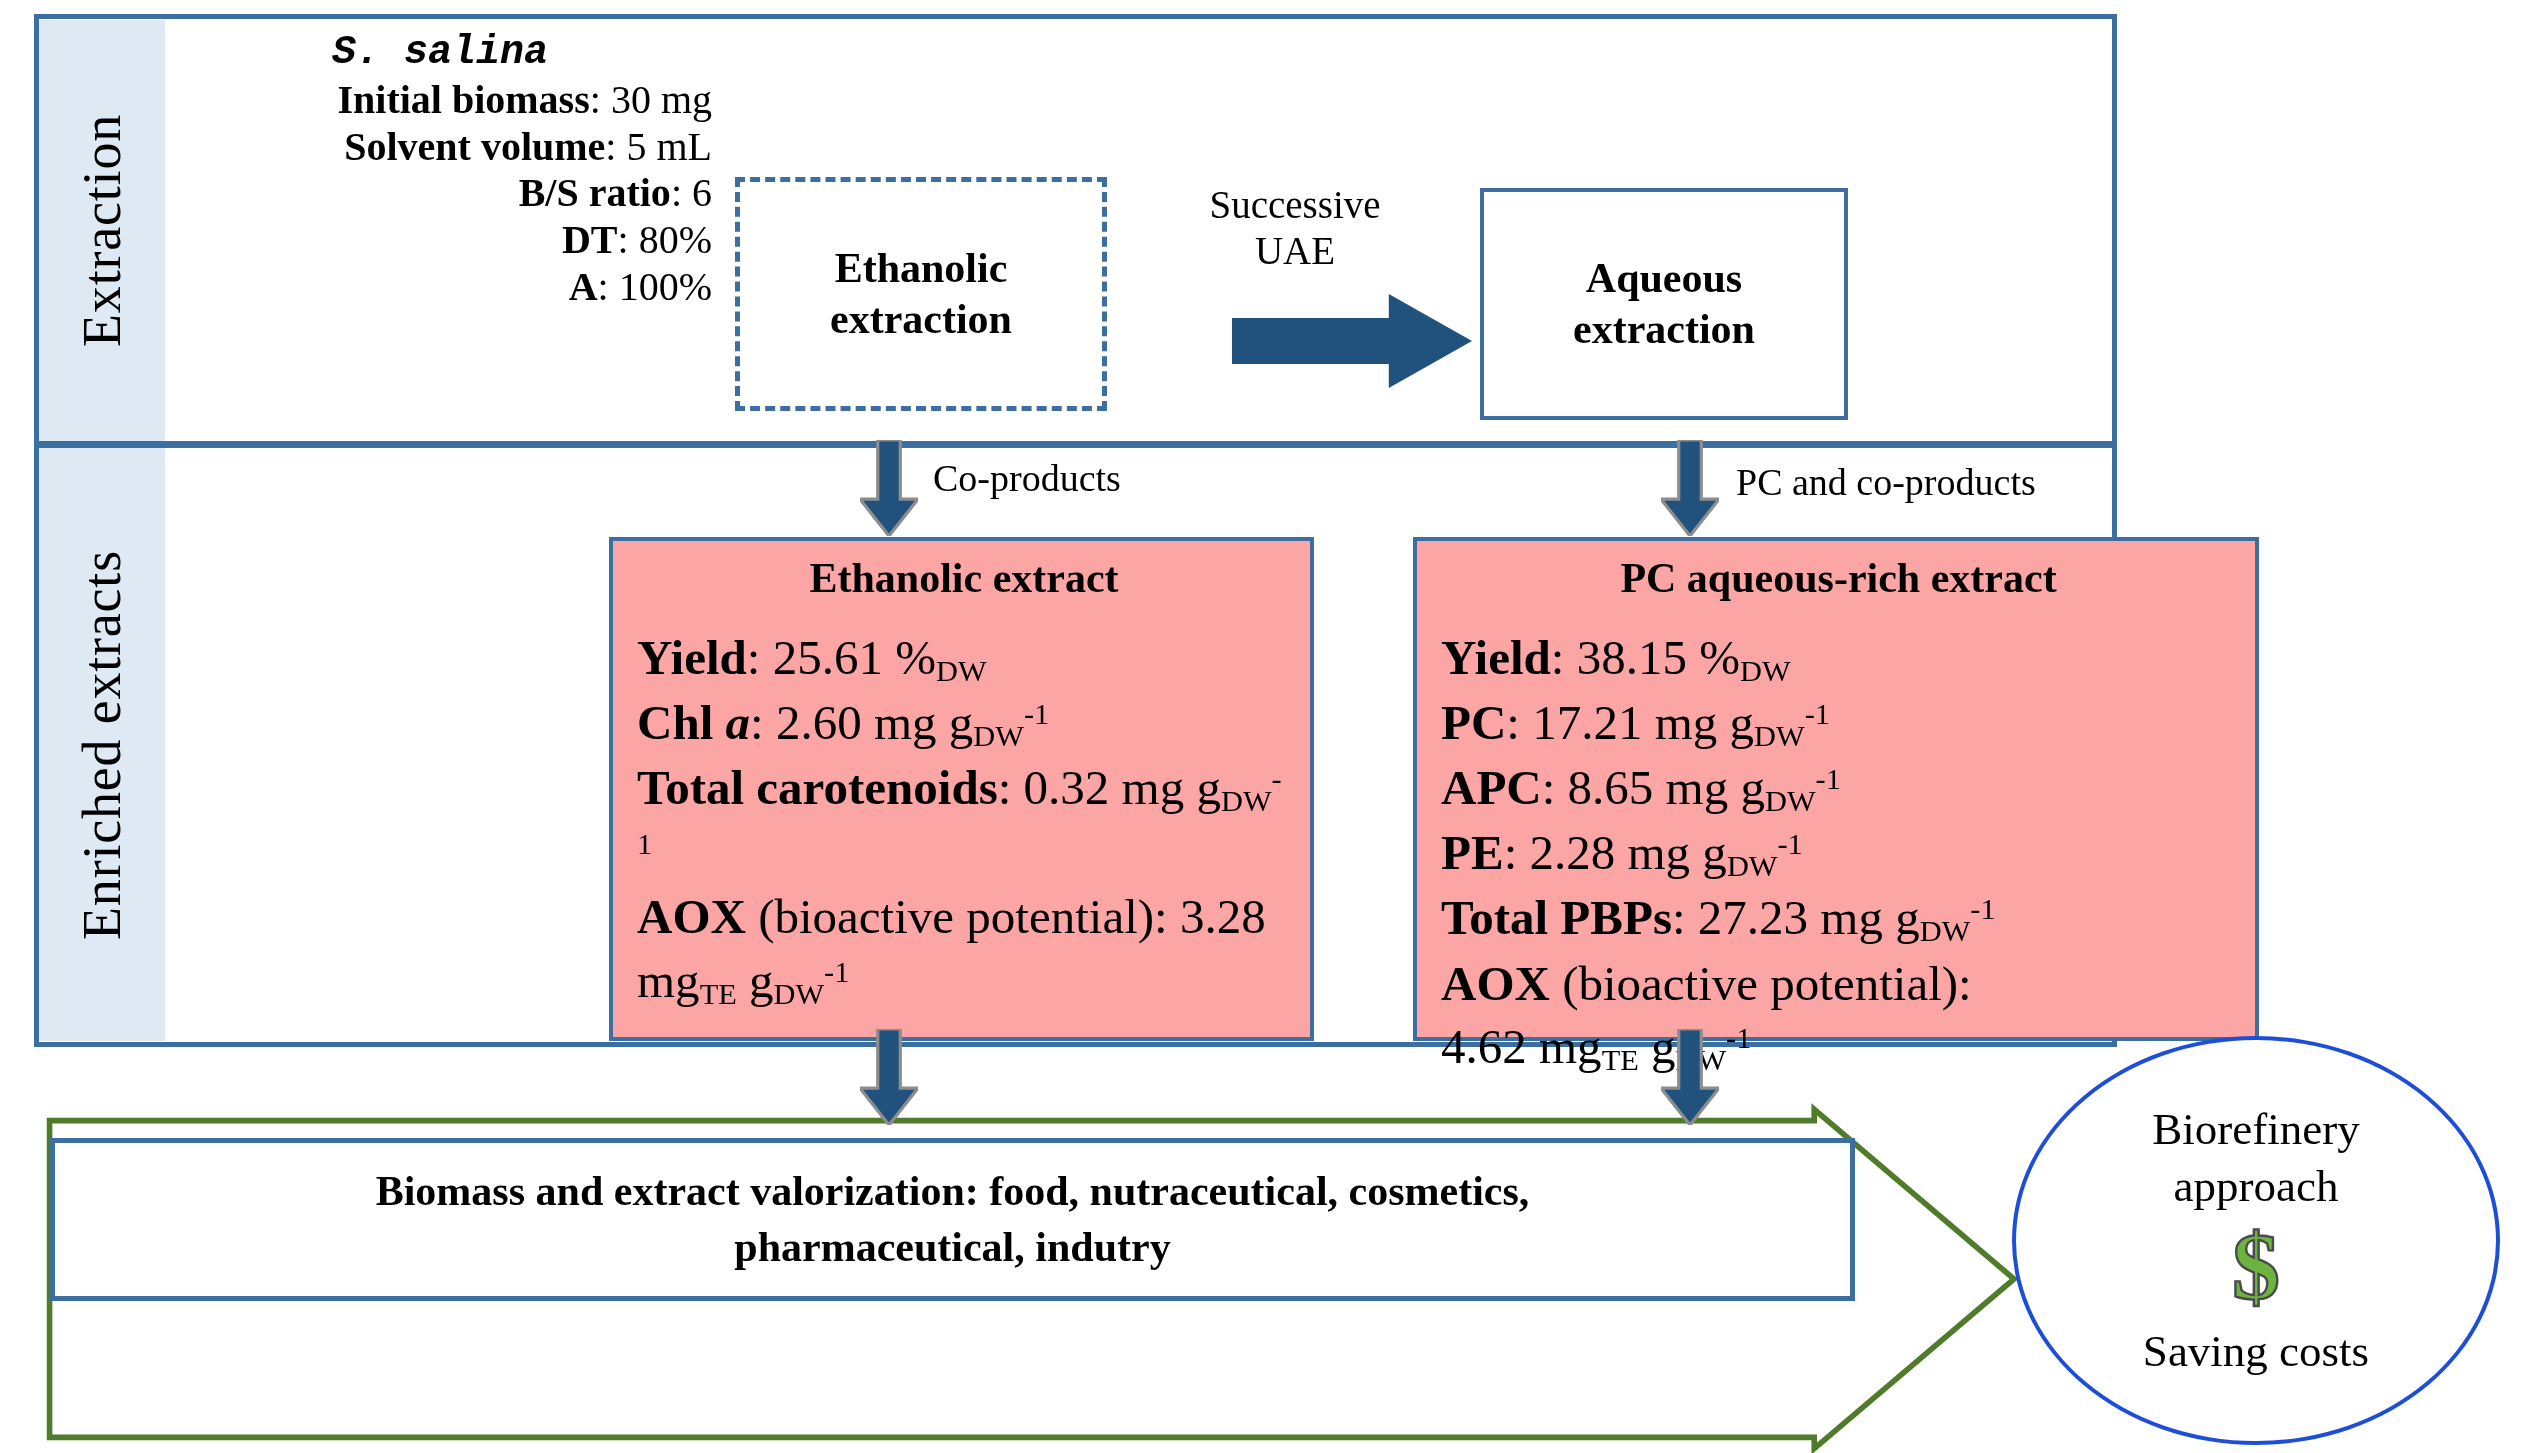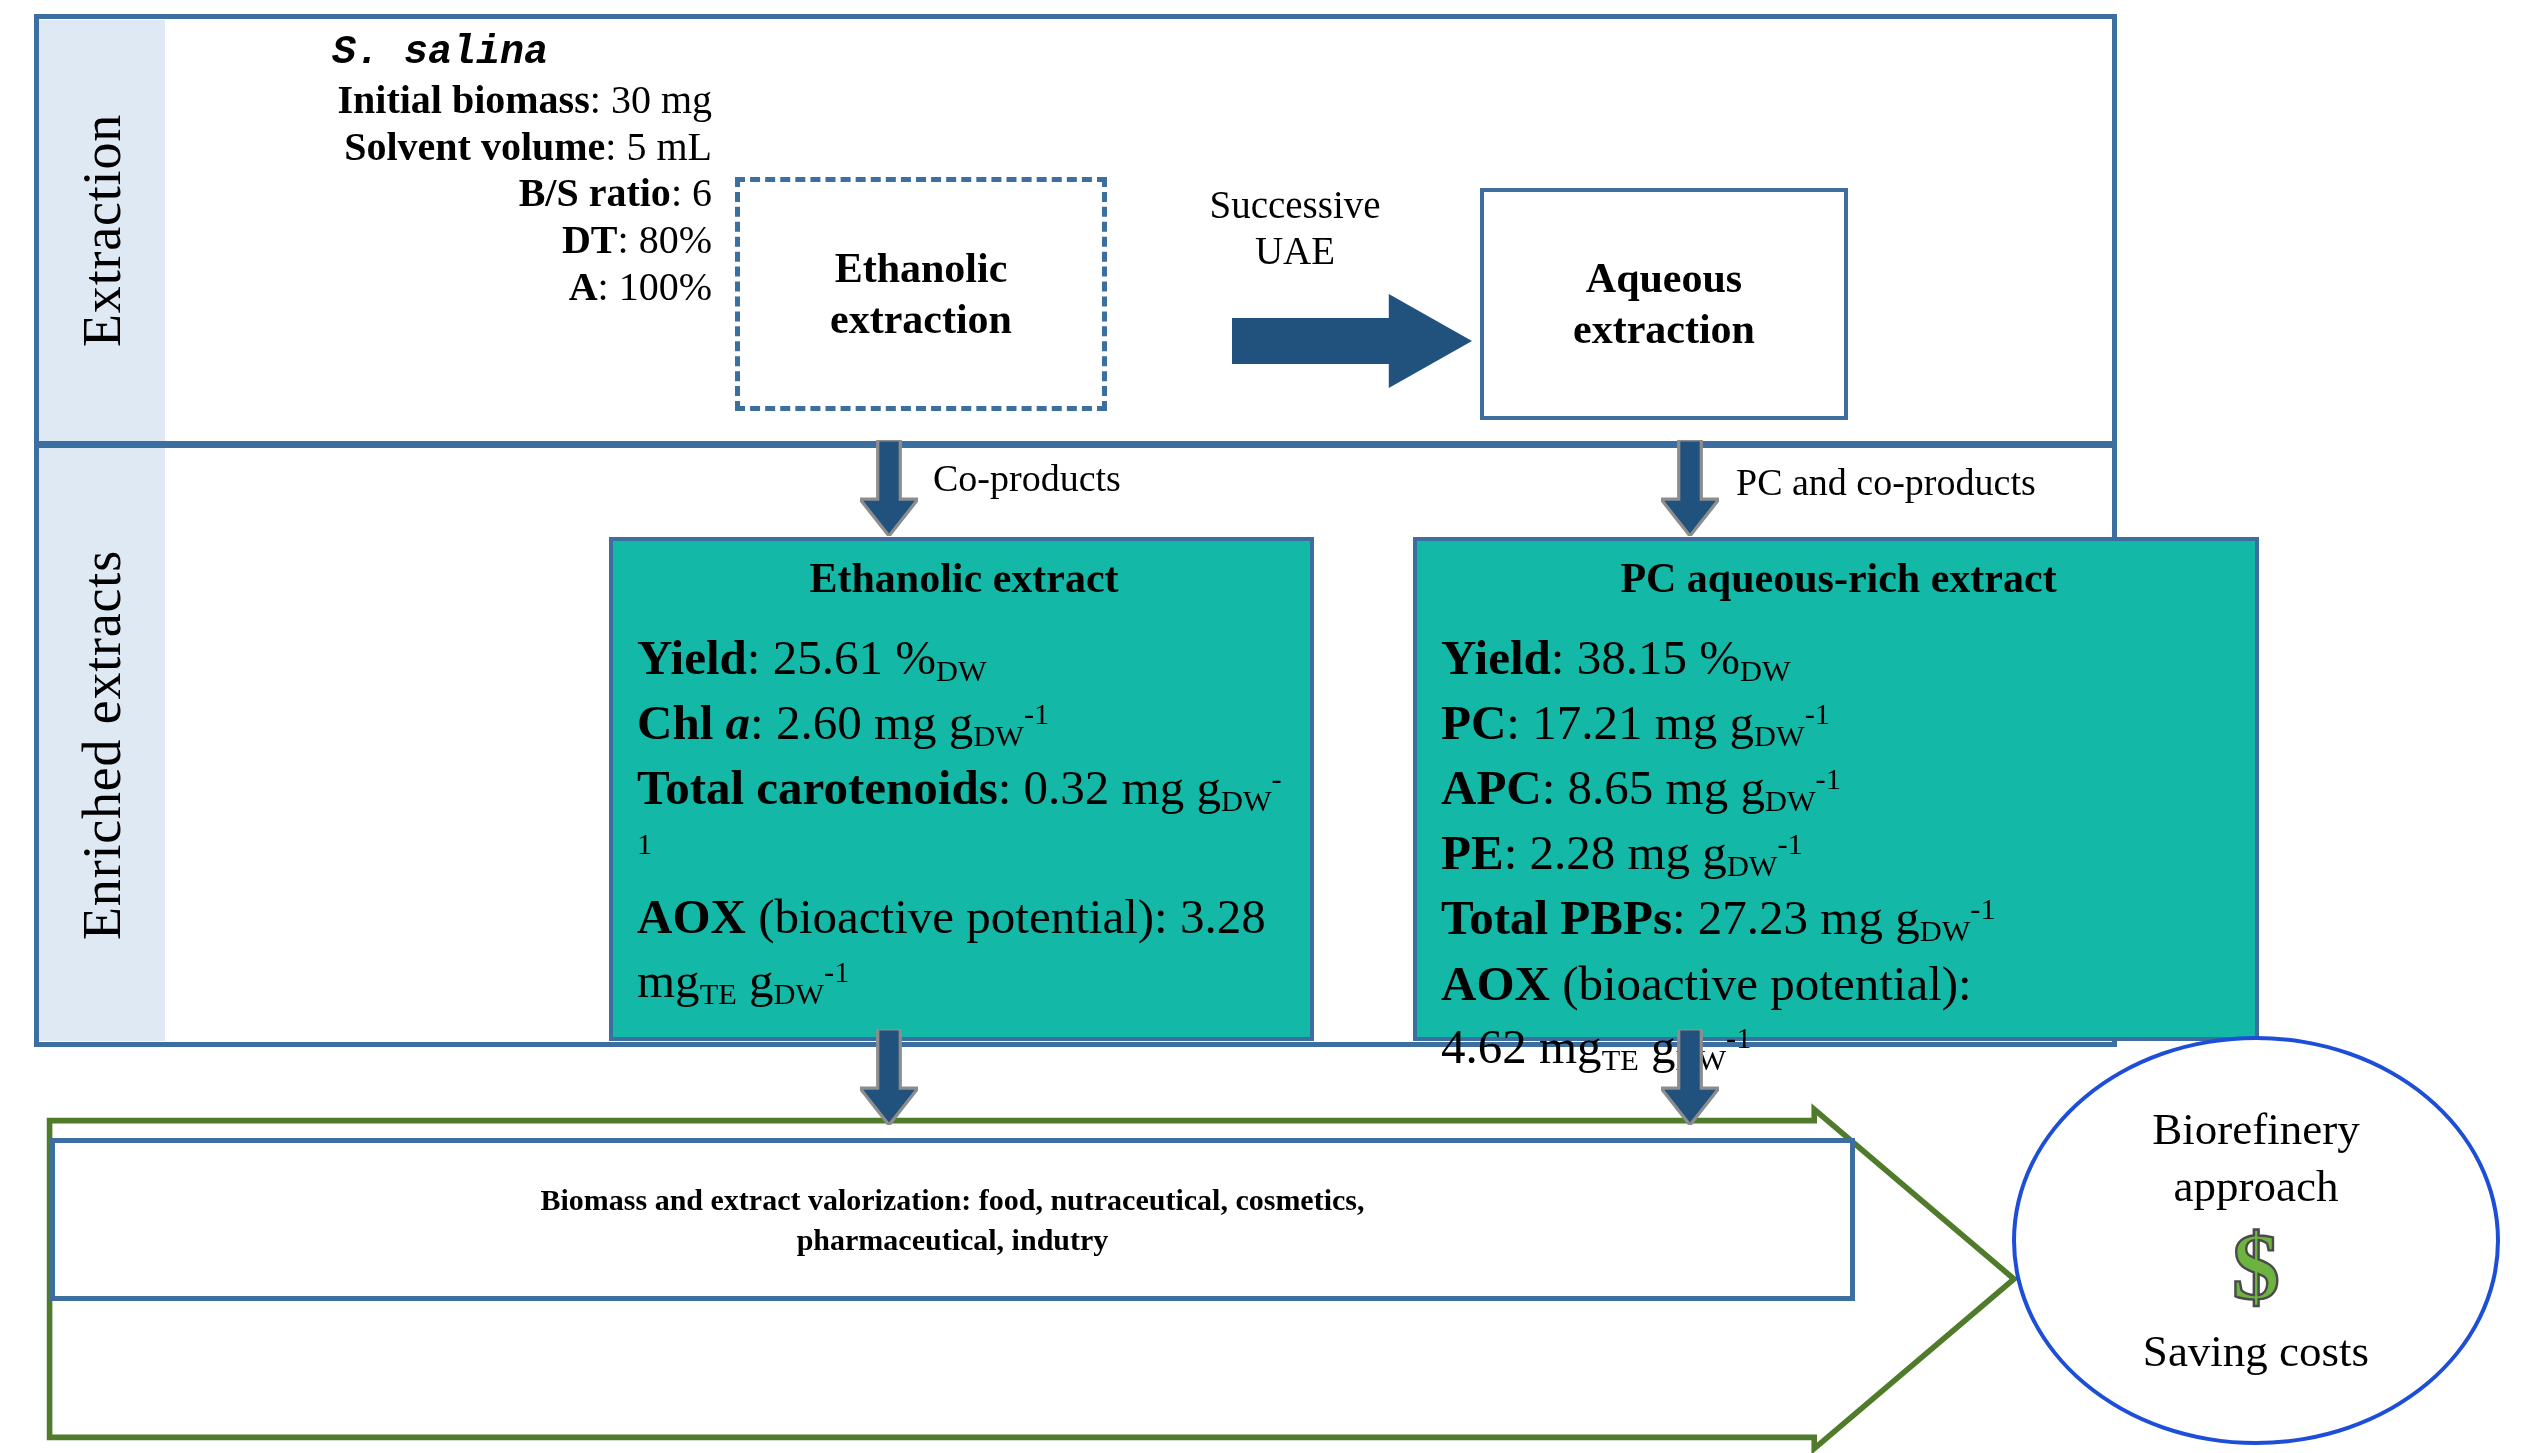--- a/index.html
+++ b/index.html
@@ -150,21 +150,21 @@
     position: absolute;
     font-size: 38px;
     white-space: nowrap;
   }
 
   
   .extract-box {
     position: absolute;
     border: 4.8px solid #3C6E9F;
     box-sizing: border-box;
-    background: #14b8a6;
+    background: #fca5a5;
     padding: 12.8px 19px 8px 24px;
   }
   .extract-title {
     text-align: center;
     font-weight: bold;
     font-size: 42px;
     margin-bottom: 24px;
   }
   .extract-lines {
     font-size: 49px;
@@ -202,21 +202,21 @@
     border: 5.6px solid #3C6E9F;
     box-sizing: border-box;
     background: #fff;
     display: flex;
     align-items: center;
     justify-content: center;
   }
   #valorization-text {
     text-align: center;
     font-weight: bold;
-    font-size: 30px;
+    font-size: 42px;
     line-height: 1.32;
     padding: 0 32px;
   }
 
   
   #biorefinery-circle {
     position: absolute;
     left: 2012px;
     top: 1036px;
     width: 488px;

